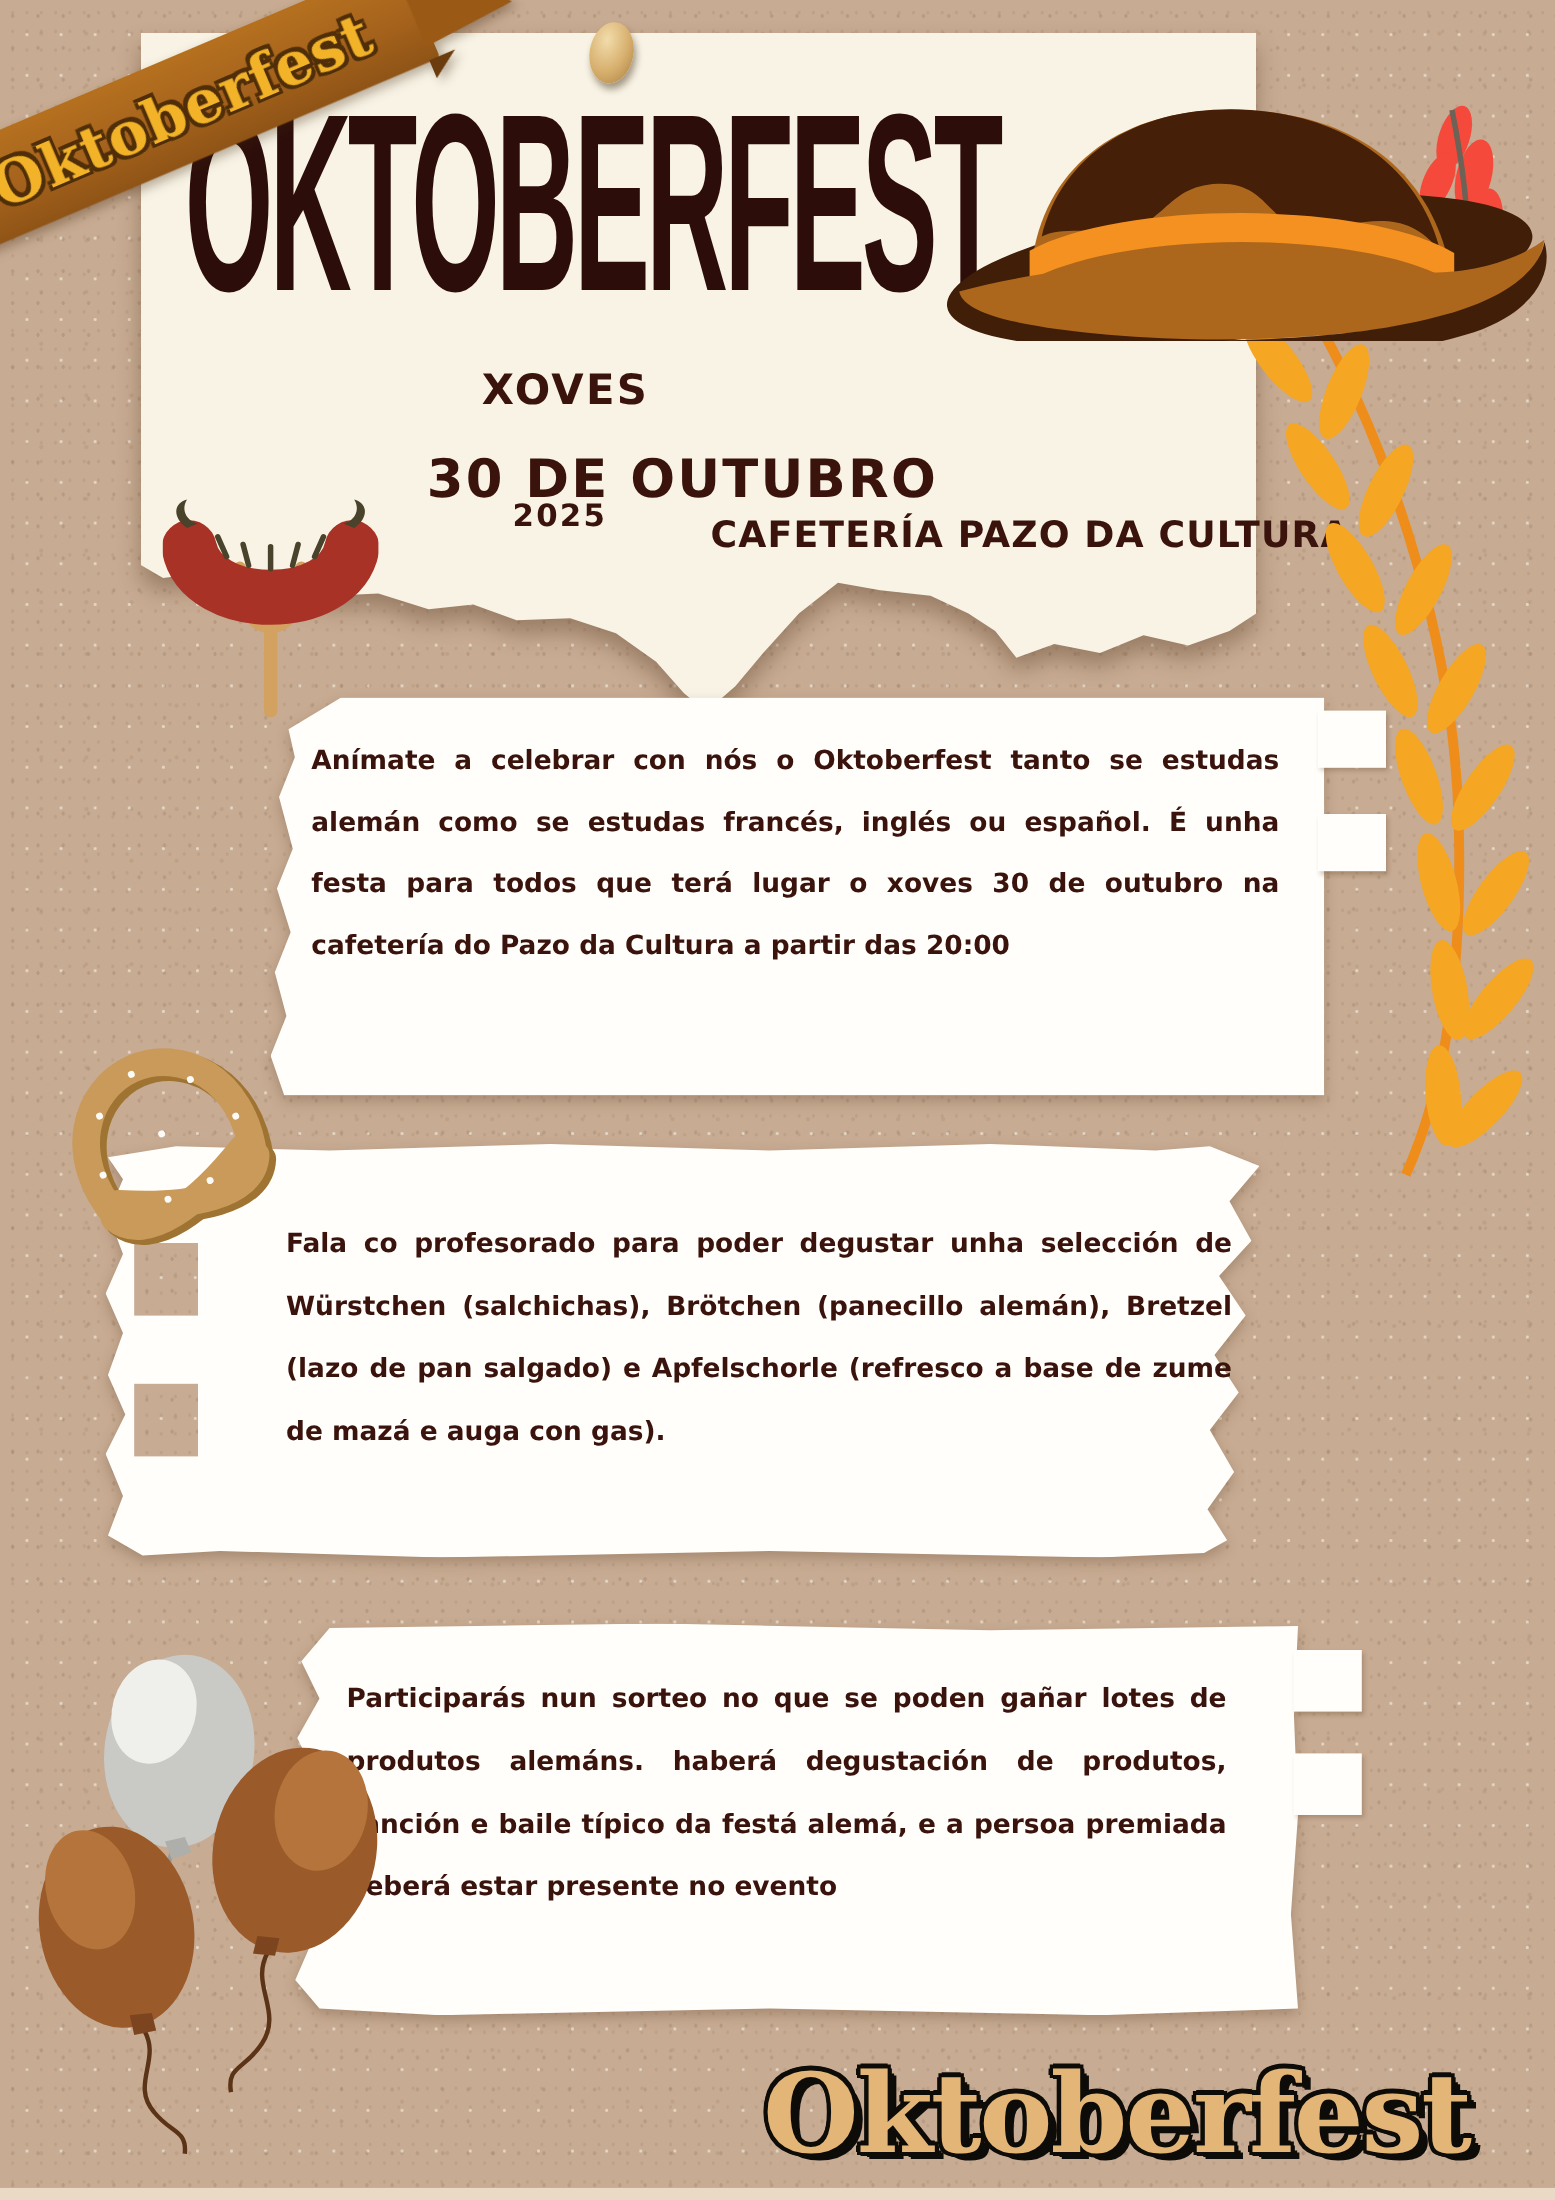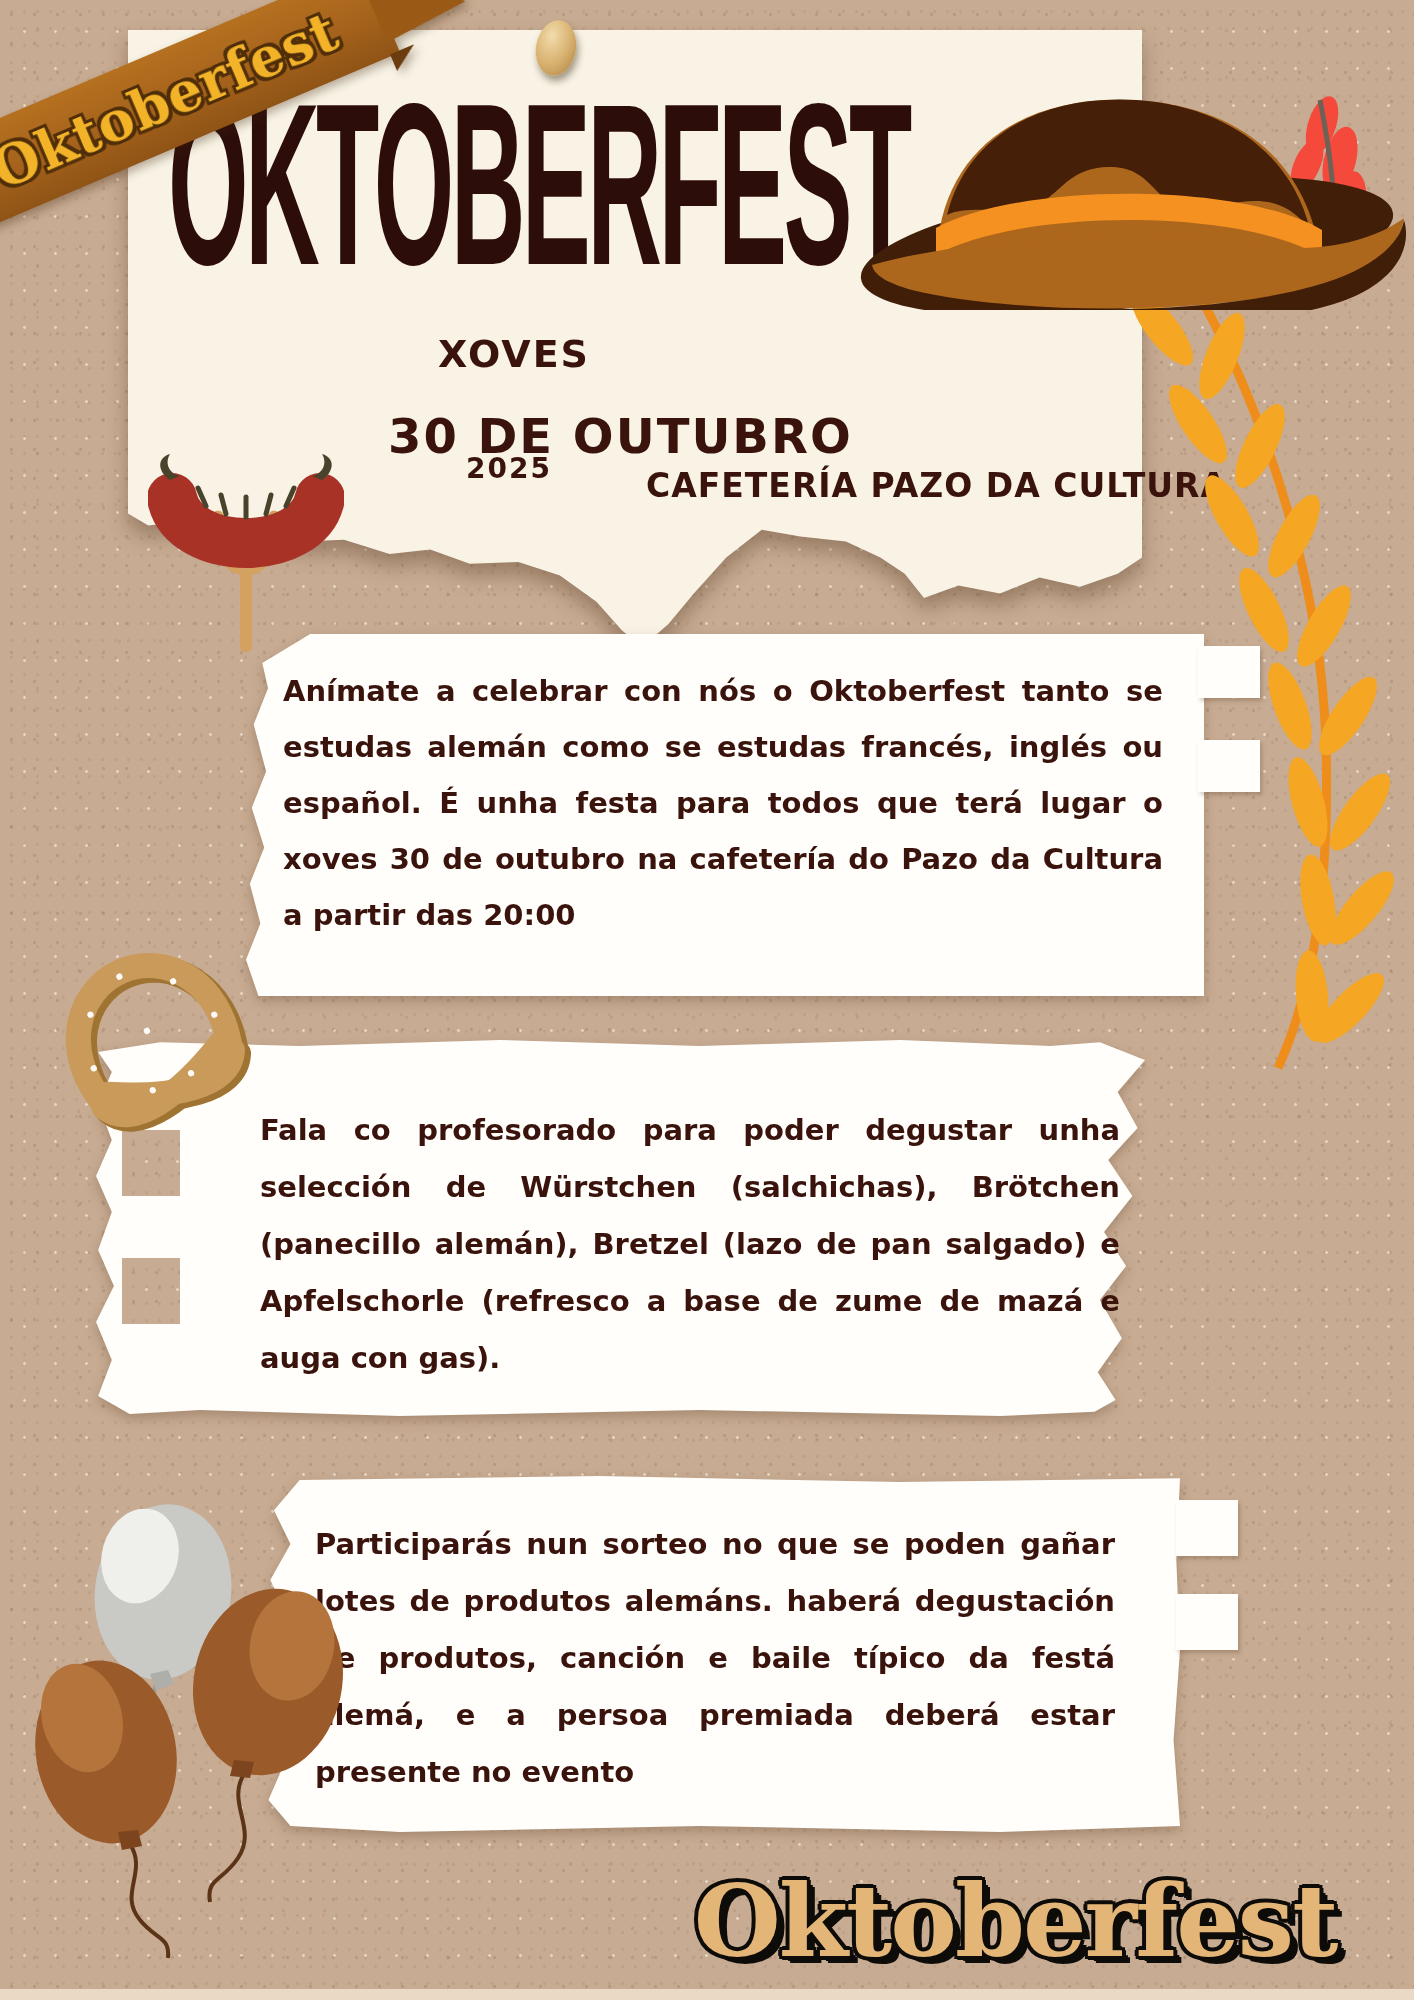--- a/index.html
+++ b/index.html
@@ -53,21 +53,21 @@
   .intro-wrap{left:246px;top:634px;width:958px;height:362px;}
   .intro-card{clip-path:polygon(6.7% 0,100% 0,100% 100%,1.3% 100%,0% 90%,1.5% 80%,0.4% 69%,1.9% 59%,0.6% 48%,2.1% 38%,0.8% 25%,2.3% 15%,1.7% 8%);}
   .food-wrap{left:95px;top:1038px;width:1050px;height:378px;}
   .food-card{clip-path:polygon(0.3% 3.7%,6.2% 1.1%,19.5% 2.1%,38.6% 0.5%,57.6% 2.1%,76.7% 0.5%,91% 2.1%,95.7% 1.1%,100% 5.8%,97.4% 14.3%,99.3% 23.8%,96.5% 32.3%,98.8% 41.8%,96.1% 51.3%,98.2% 60.3%,95.7% 69.3%,97.8% 79.4%,95.5% 88.4%,97.2% 95.8%,95.2% 98.9%,86.2% 100%,57.6% 98.4%,29% 100%,10% 98.4%,3.3% 99.5%,0.3% 94.7%,1.6% 85.2%,0.1% 75.1%,1.8% 65.6%,0.3% 56.1%,1.6% 46%,0.1% 36.5%,1.6% 27%,0.3% 17.5%,1.6% 9%);}
   .raffle-wrap{left:262px;top:1476px;width:918px;height:356px;}
   .raffle-card{clip-path:polygon(4.1% 1.1%,36.8% 0%,69.5% 1.7%,100% 0.6%,99.6% 23.6%,100% 48.9%,99.3% 74.2%,100% 98.3%,80.4% 100%,47.7% 98.3%,15% 100%,3.1% 98.3%,0.7% 91%,2.4% 80.9%,0.4% 70.2%,2.6% 60.1%,0.7% 49.4%,2.8% 39.3%,0.9% 29.2%,3.1% 19.1%,1.3% 9.6%);}
 
   .film-tab{background:#fffefa;box-shadow:2px 3px 4px rgba(80,50,25,.25);z-index:2;}
   .film-hole{z-index:3;}
 
-  .para{font-size:29px;font-weight:bold;line-height:57px;color:#3a130d;text-align:justify;z-index:4;}
+  .para{font-size:24px;font-weight:bold;line-height:57px;color:#3a130d;text-align:justify;z-index:4;}
   .para-intro{left:283px;top:663px;width:880px;line-height:56px;}
   .para-food{left:260px;top:1102px;width:860px;}
   .para-raffle{left:315px;top:1516px;width:800px;}
 
   
   .footer-logo{left:620px;top:1862px;width:790px;text-align:center;white-space:nowrap;
     font-family:"DejaVu Serif",serif;font-weight:bold;font-size:100px;letter-spacing:-2px;color:#e3b577;z-index:2;
     text-shadow:-4px 0 #0e0c09,4px 0 #0e0c09,0 -4px #0e0c09,0 4px #0e0c09,-3px -3px #0e0c09,3px -3px #0e0c09,-3px 3px #0e0c09,3px 3px #0e0c09,6px 5px 0 #0e0c09,8px 7px 0 #0e0c09;}
 
   .bottom-strip{left:0;top:1989px;width:1414px;height:11px;background:#ead9c5;z-index:1;}

